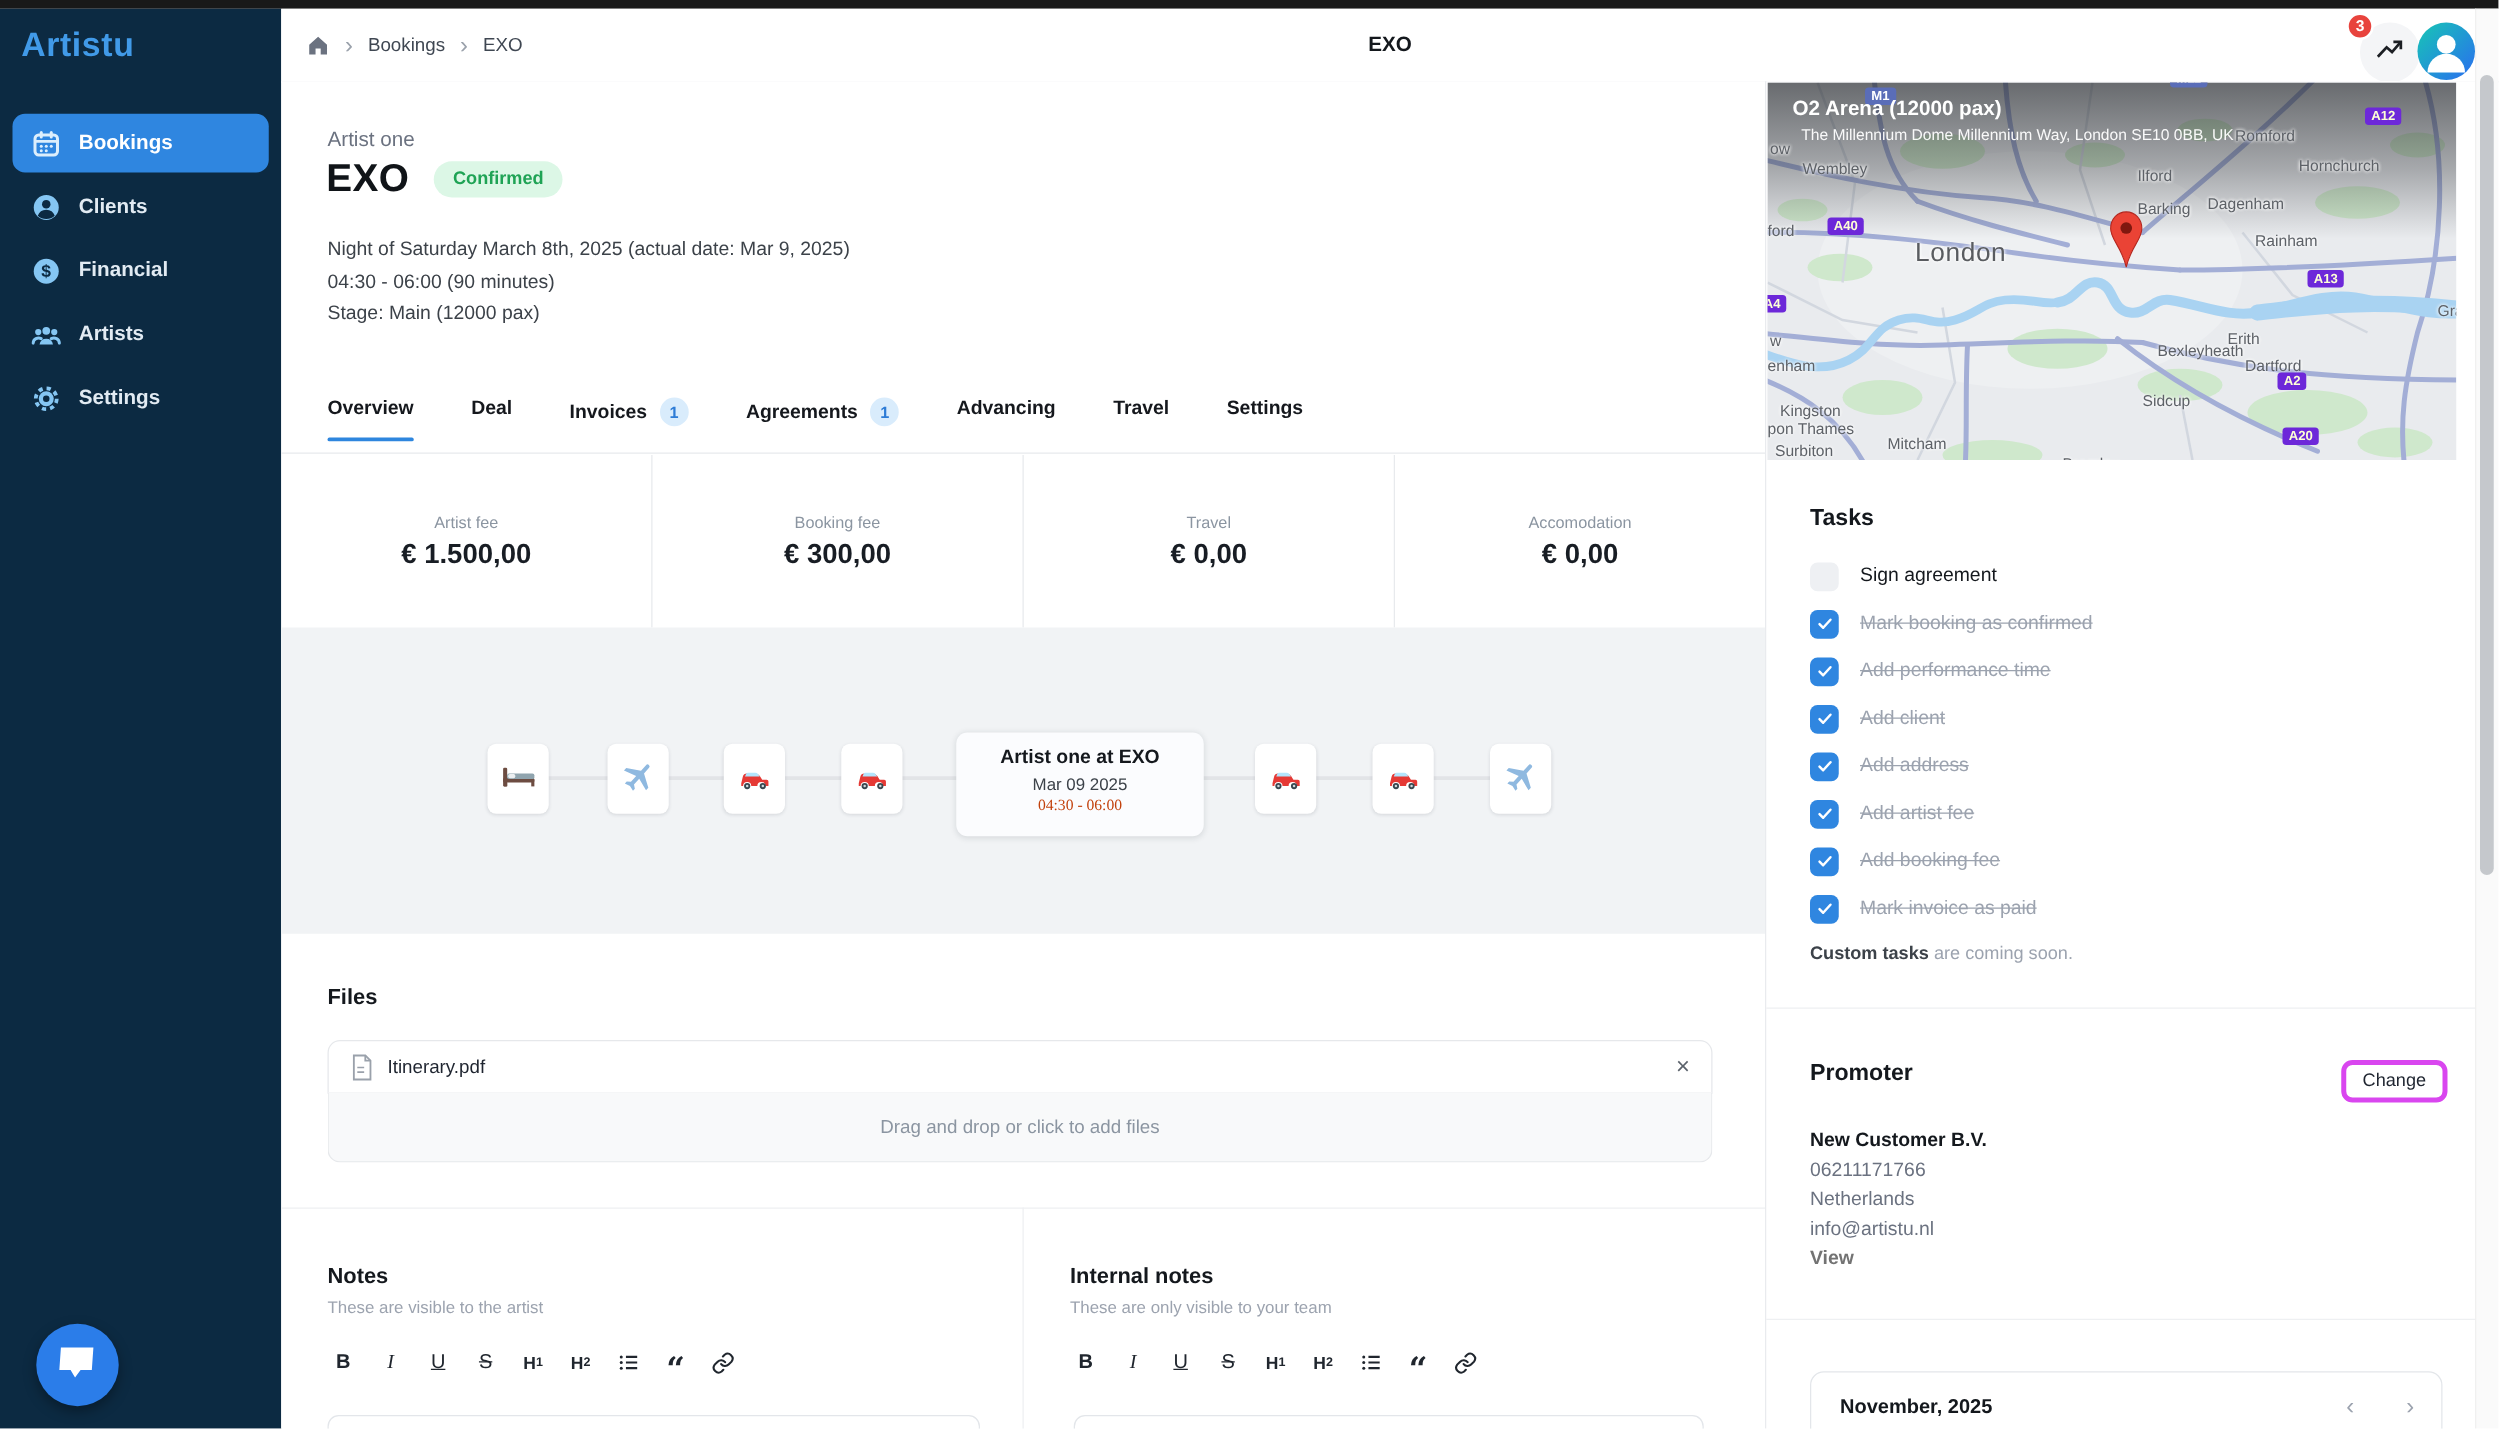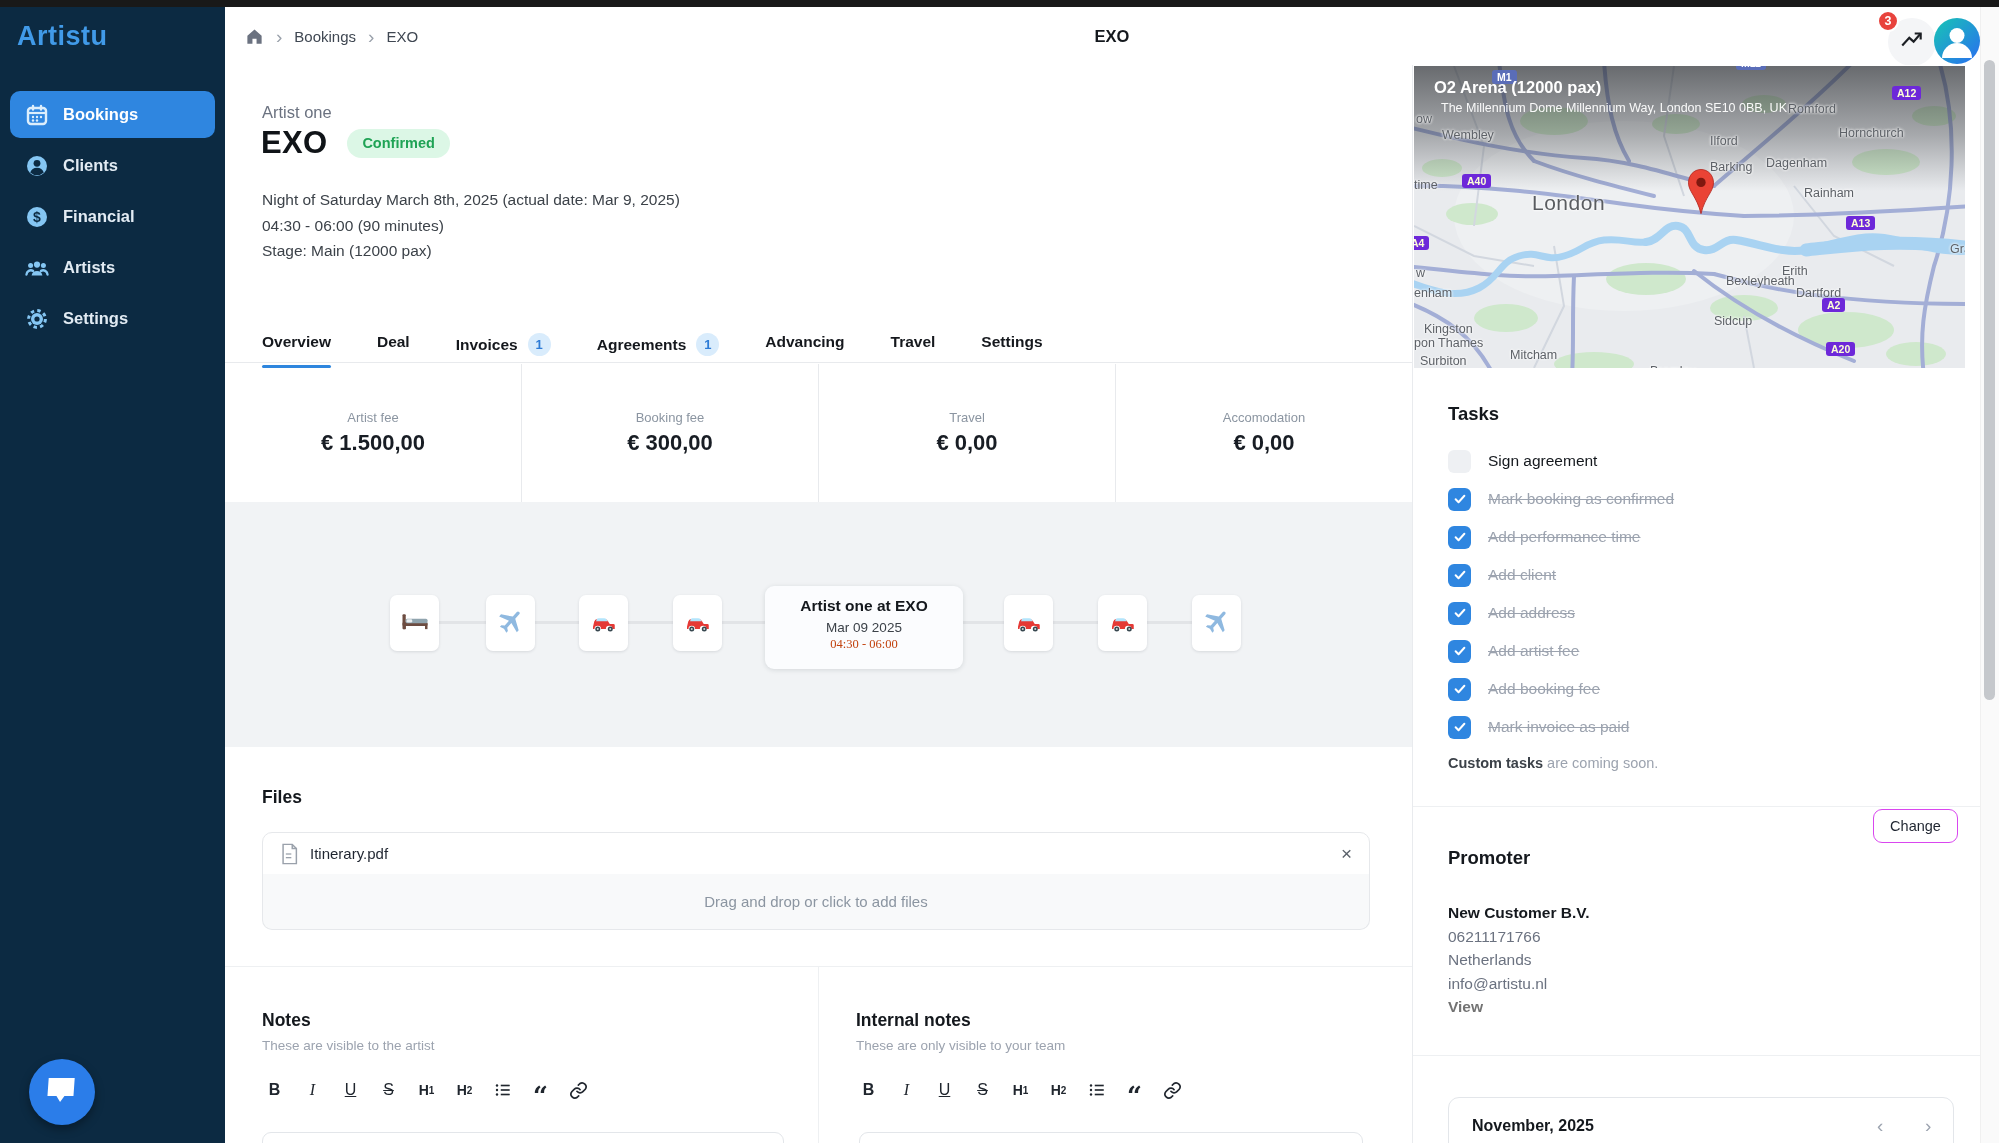--- a/index.html
+++ b/index.html
@@ -38,21 +38,21 @@
   .artistname{position:absolute;left:37px;top:38px;font-size:16.5px;color:#6b7280;}
   .titlerow{position:absolute;left:36px;top:60px;display:flex;align-items:center;gap:20px;}
   .bigtitle{font-size:31px;font-weight:700;color:#101418;letter-spacing:.3px;}
   .statusbadge{height:29px;padding:0 15px;border-radius:15px;background:#dcf7e6;color:#1fa355;
                font-size:14.5px;font-weight:700;display:flex;align-items:center;}
   .details{position:absolute;left:37px;top:122px;font-size:15.5px;line-height:25.5px;color:#3c4249;}
   
   .tabsrow{position:absolute;left:0;top:248px;width:1187px;height:50px;border-bottom:1px solid #e8eaed;
            display:flex;align-items:flex-start;padding-left:37px;box-sizing:border-box;gap:46px;}
   .tab{position:relative;display:flex;align-items:center;gap:10px;font-size:15.5px;font-weight:600;color:#15181d;
-       padding:5px 0 16px 0;cursor:pointer;margin-top:15px;}
+       padding:5px 0 16px 0;cursor:pointer;}
   .tab.active::after{content:"";position:absolute;left:0;right:0;bottom:-1px;height:3px;background:#2e86de;border-radius:2px;}
   .tabbadge{width:23px;height:23px;border-radius:50%;background:#d9ecfc;color:#2e7cd6;font-size:13px;font-weight:600;
             display:flex;align-items:center;justify-content:center;}
   
   .stats{position:absolute;left:0;top:299px;width:1187px;height:138px;display:flex;}
   .stat{flex:1;display:flex;flex-direction:column;align-items:center;justify-content:center;border-right:1px solid #e8eaed;}
   .stat:last-child{border-right:none;}
   .statlabel{font-size:13px;color:#8b95a1;margin-bottom:5px;}
   .statvalue{font-size:22px;font-weight:600;color:#181d24;}
   
@@ -108,21 +108,21 @@
   .taskrow{display:flex;align-items:center;gap:17px;height:24px;cursor:pointer;}
   .cbox{width:23px;height:23px;border-radius:6px;box-sizing:border-box;display:flex;align-items:center;justify-content:center;}
   .cbox.off{background:#eef0f3;}
   .cbox.on{background:#2f86e0;}
   .tasklabel{font-size:15.5px;color:#14181d;}
   .taskrow.done .tasklabel{color:#9ca3af;text-decoration:line-through;}
   .taskfoot{position:absolute;left:35px;top:690px;font-size:14.5px;color:#9ca3af;}
   .taskfoot b{color:#3c4249;font-weight:700;}
   .rdiv1{position:absolute;left:0;top:741px;width:568px;height:1px;background:#eef0f2;}
   .promheading{position:absolute;left:35px;top:782px;font-size:18.5px;font-weight:700;color:#14181d;}
-  .changebtn{position:absolute;left:460px;top:744px;width:85px;height:34px;background:#fff;border:1px solid #d946ef;border-radius:9px;
+  .changebtn{position:absolute;left:460px;top:783px;width:85px;height:34px;background:#fff;border:4px solid #d946ef;border-radius:9px;
              font-size:14.5px;color:#1f2530;display:flex;align-items:center;justify-content:center;cursor:pointer;box-sizing:border-box;}
   .promlines{position:absolute;left:35px;top:836px;font-size:15.5px;line-height:23.5px;color:#6b7280;}
   .promlines .pname{color:#14181d;font-weight:700;}
   .promlines .pview{color:#737373;cursor:pointer;font-weight:bold;}
   .rdiv2{position:absolute;left:0;top:990px;width:568px;height:1px;background:#eef0f2;}
   .calcard{position:absolute;left:35px;top:1032px;width:506px;height:150px;background:#fff;border:1px solid #e3e6ea;border-radius:11px;box-sizing:border-box;}
   .calmonth{position:absolute;left:23px;top:19px;font-size:16px;font-weight:700;color:#14181d;}
   .calnav{position:absolute;top:17px;font-size:19px;color:#9ca3af;cursor:pointer;}
   
   .sbtrack{position:absolute;left:1980px;top:7px;width:19px;height:1136px;background:#fafafa;border-left:1px solid #f0f0f0;box-sizing:border-box;}
@@ -511,21 +511,21 @@
           <path stroke-width="8" d="M232 176 C248 174 250 158 264 160 C278 162 274 182 290 184 C304 186 308 172 322 174 C348 178 368 188 392 184 C420 179 445 168 470 172 C505 178 530 188 560 184"></path>
           <path stroke-width="13" d="M392 184 C430 180 480 172 560 182"></path>
         </g>
       </svg>
 
       <div class="mapshade"></div>
 
       
       <span class="maplabel" style="left:2px;top:46px;">ow</span>
       <span class="maplabel" style="left:28px;top:62px;">Wembley</span>
-      <span class="maplabel" style="left:0px;top:112px;">time</span>
+      <span class="maplabel" style="left:0px;top:112px;">ford</span>
       <span class="maplabel big" style="left:118px;top:125px;">London</span>
       <span class="maplabel" style="left:296px;top:68px;">Ilford</span>
       <span class="maplabel" style="left:374px;top:36px;">Romford</span>
       <span class="maplabel" style="left:396px;top:60px;padding-left:29px;">Hornchurch</span>
       <span class="maplabel" style="left:296px;top:94px;">Barking</span>
       <span class="maplabel" style="left:352px;top:90px;">Dagenham</span>
       <span class="maplabel" style="left:390px;top:120px;">Rainham</span>
       <span class="maplabel" style="left:368px;top:170px;margin-top:28px;">Erith</span>
       <span class="maplabel" style="left:536px;top:176px;">Gra</span>
       <span class="maplabel" style="left:312px;top:208px;">Bexleyheath</span>

